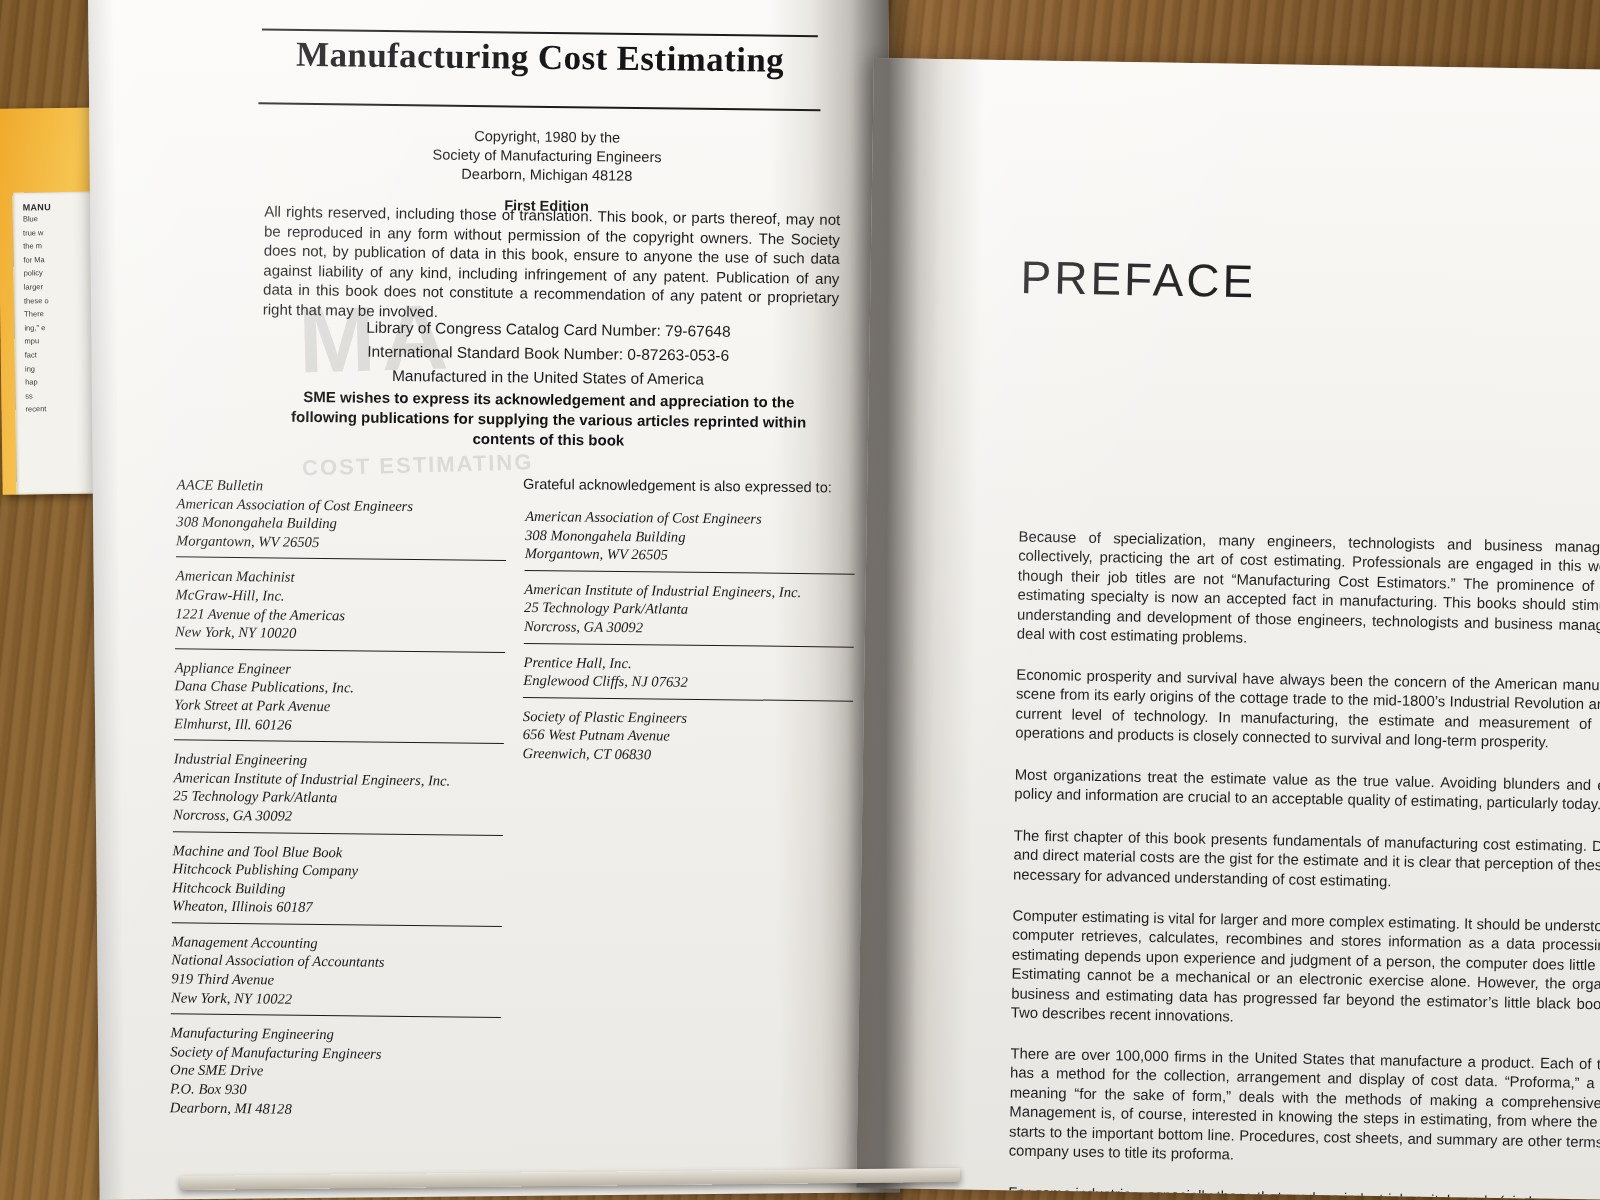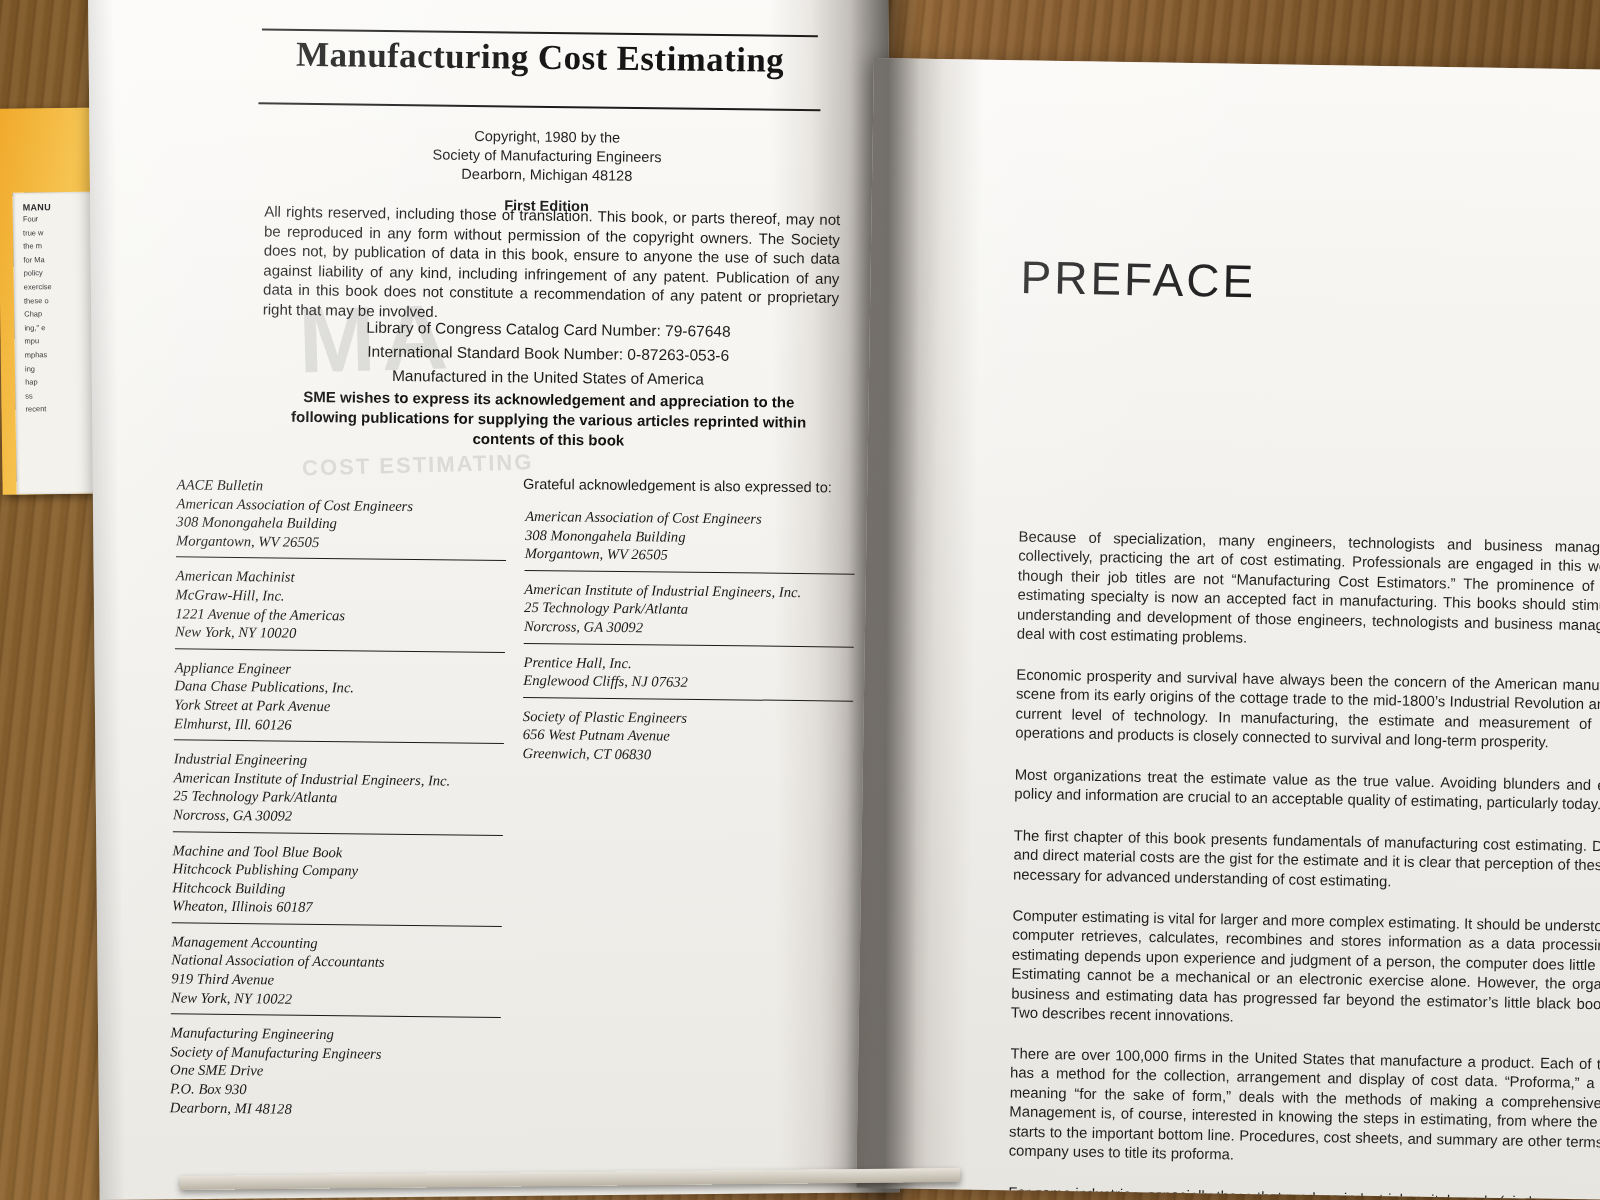--- a/index.html
+++ b/index.html
@@ -186,31 +186,31 @@
 </style>
 </head>
 <body>
 
 <div id="desk"></div>
 
 <div id="jacket">
   <div class="jpage">
     <div class="jtitle">MANU</div>
     <div id="jacket-lines">
-        <div class="jline">Four</div>
+        <div class="jline">Blue</div>
         <div class="jline">true w</div>
         <div class="jline">the m</div>
         <div class="jline">for Ma</div>
         <div class="jline">policy</div>
-        <div class="jline">exercise</div>
+        <div class="jline">larger</div>
         <div class="jline">these o</div>
-        <div class="jline">Chap</div>
+        <div class="jline">There</div>
         <div class="jline">ing," e</div>
         <div class="jline">mpu</div>
-        <div class="jline">mphas</div>
+        <div class="jline">fact</div>
         <div class="jline">ing</div>
         <div class="jline">hap</div>
         <div class="jline">ss</div>
         <div class="jline">recent</div>
       </div>
   </div>
 </div>
 
 <div id="book">
 

